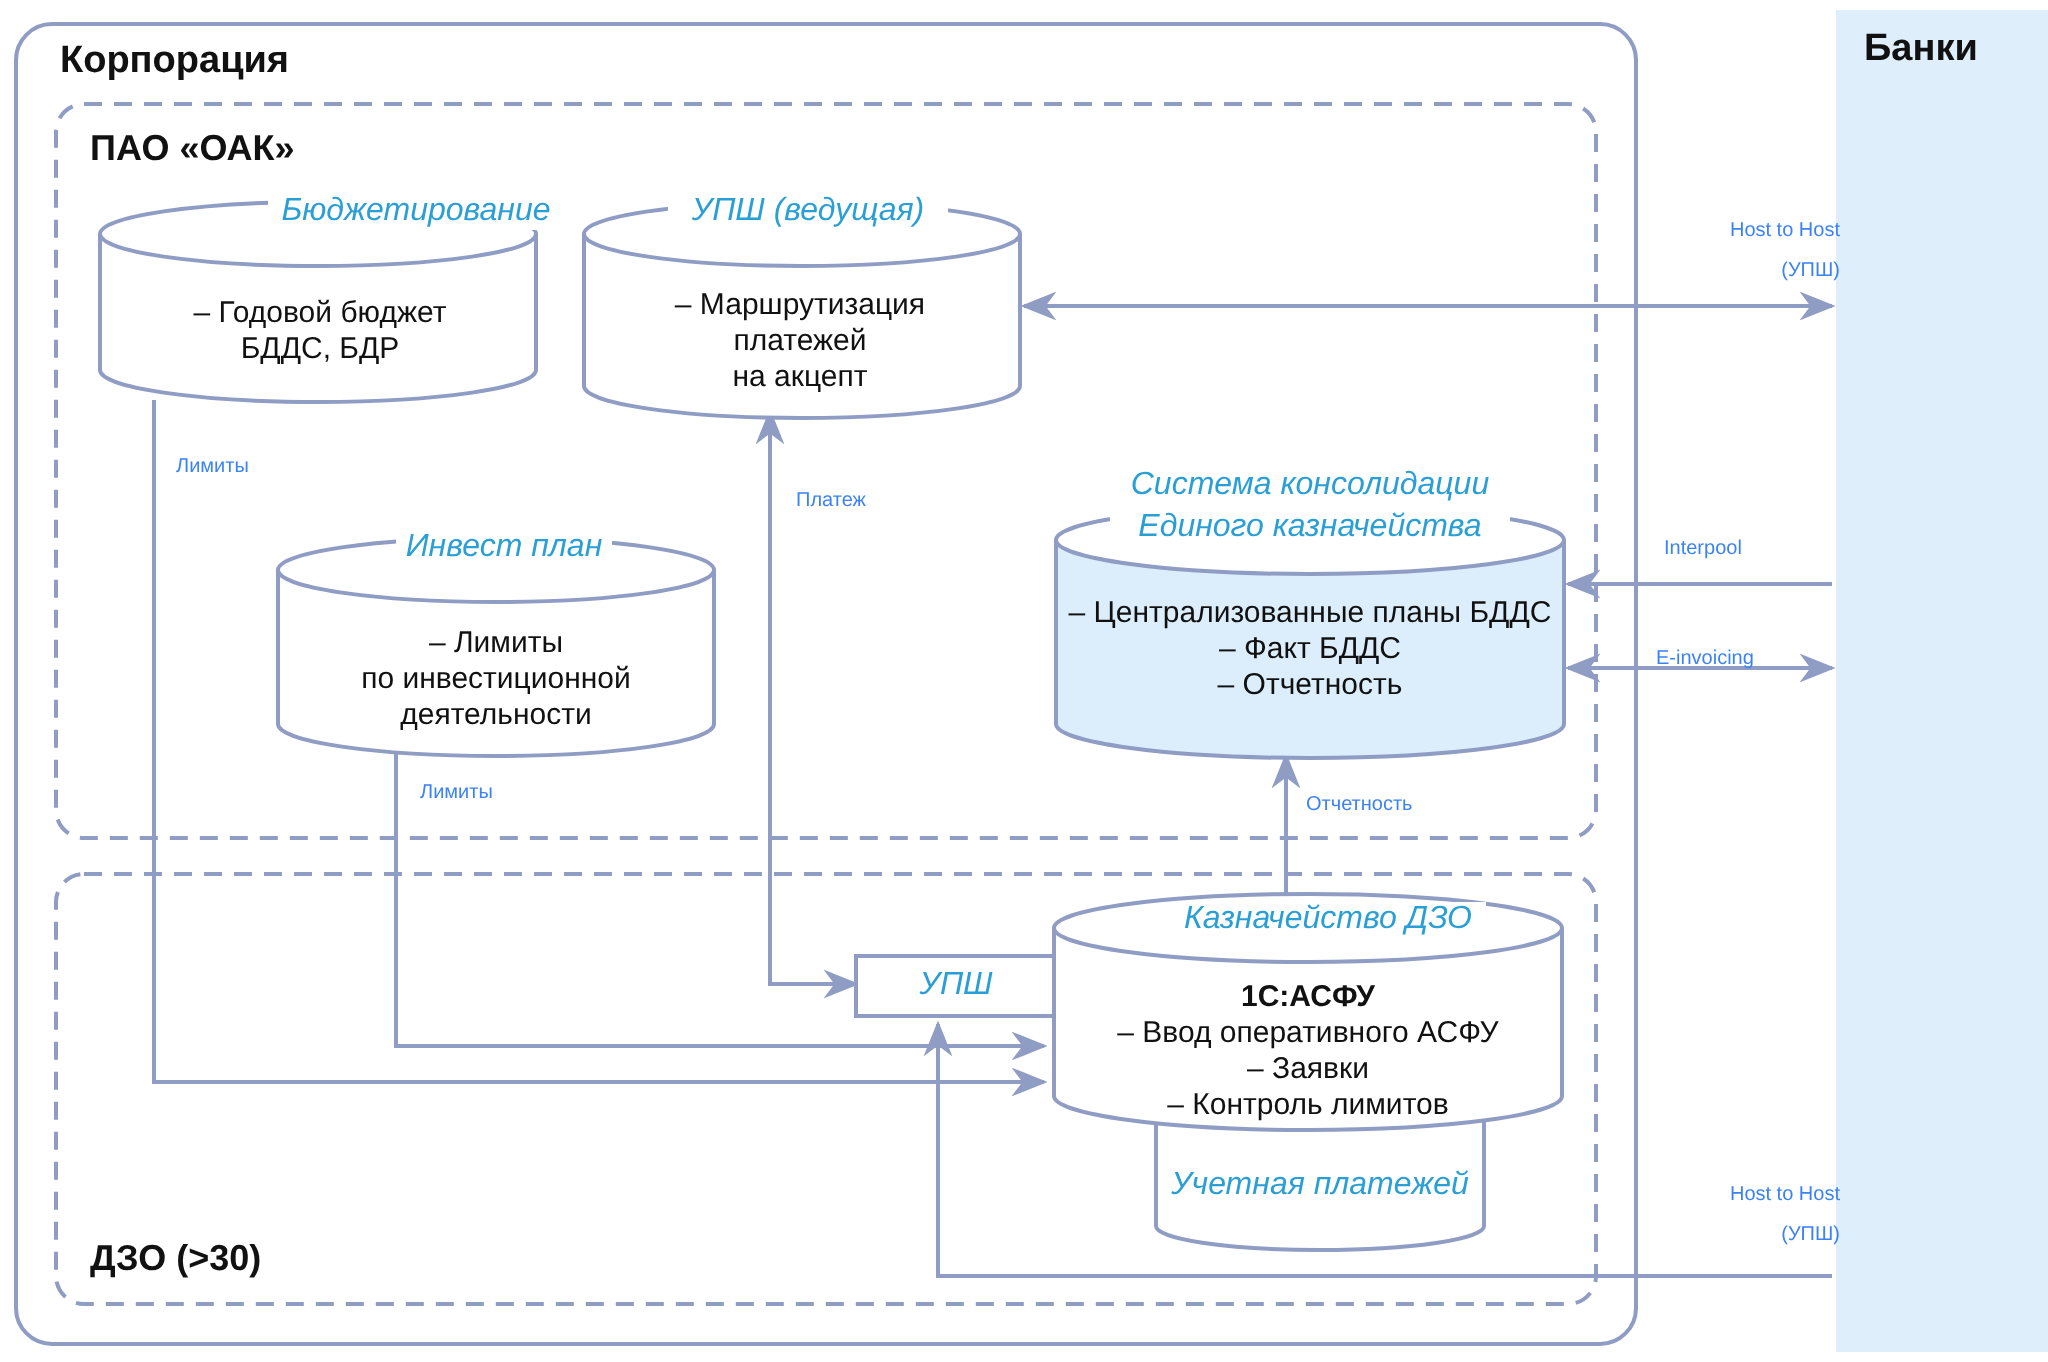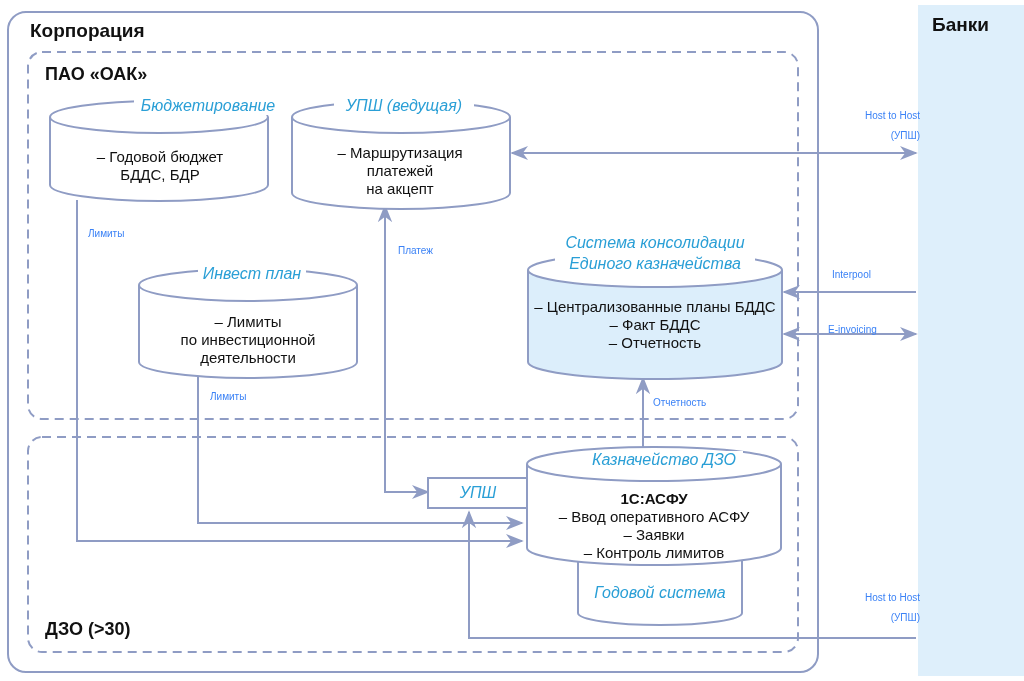--- a/index.html
+++ b/index.html
@@ -118,21 +118,21 @@
 </div>
 
 <div class="sys" style="left:585px; top:451px; width:150px; background:#fff; padding:0 4px;">Казначейство ДЗО</div>
 <div class="body-txt" style="left:529px; top:490px; width:250px;">
   <div><b>1С:АСФУ</b></div>
   <div>– Ввод оперативного АСФУ</div>
   <div>– Заявки</div>
   <div>– Контроль лимитов</div>
 </div>
 
-<div class="sys" style="left:580px; top:584px; width:160px;">Годовой система</div>
+<div class="sys" style="left:580px; top:584px; width:160px;">Учетная платежей</div>
 
 <div class="sys" style="left:430px; top:484px; width:96px;">УПШ</div>
 
 <div class="edge" style="left:88px; top:224px;">Лимиты</div>
 <div class="edge" style="left:210px; top:387px;">Лимиты</div>
 <div class="edge" style="left:398px; top:241px;">Платеж</div>
 <div class="edge" style="left:653px; top:393px;">Отчетность</div>
 <div class="edge" style="left:820px; top:106px; width:100px;">
   <div>Host to Host</div>
   <div>(УПШ)</div>

